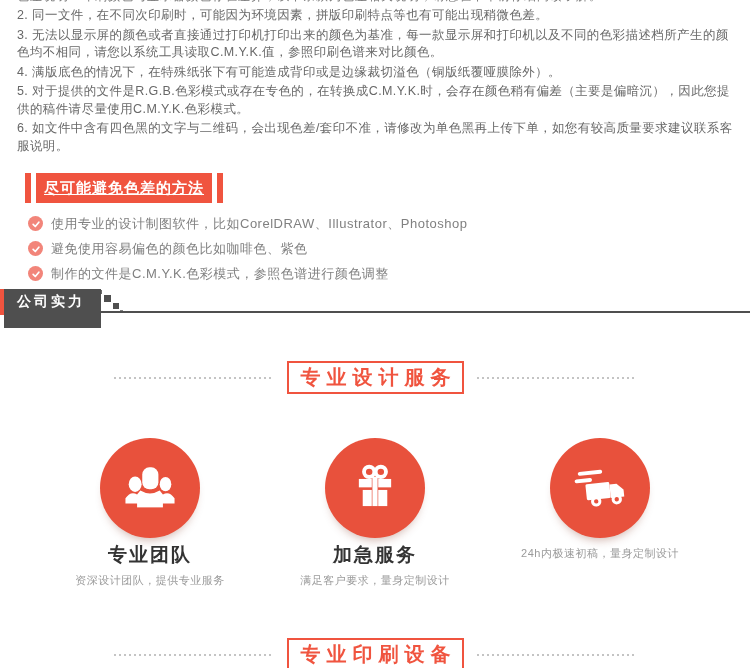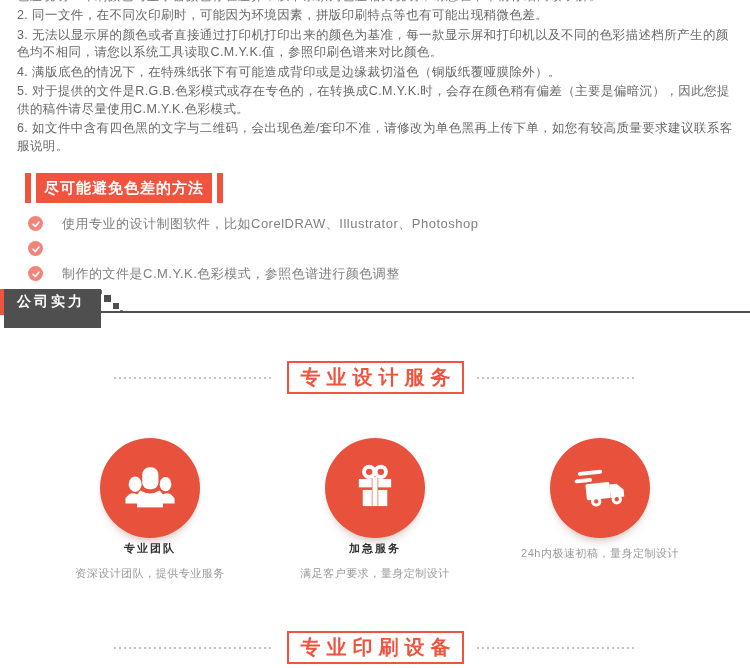--- a/index.html
+++ b/index.html
@@ -22,25 +22,25 @@
 
   
   .notes{padding:0 14px 0 17px;}
   .clip-line{height:5px;overflow:hidden;}
   .clip-line div{margin-top:-12px;font-size:12px;line-height:17px;color:#6f6f6f;white-space:nowrap;letter-spacing:1px;}
   .note-item{font-size:12.5px;line-height:17.5px;color:var(--text_gray);margin-top:2px;letter-spacing:0.4px;}
 
   
   .banner{margin:18px 0 0 25px;display:flex;gap:5px;height:30px;align-items:stretch;}
   .banner .side{width:6px;background:var(--accent);}
-  .banner .label{background:var(--accent);color:#fff;font-size:15px;font-weight:bold;line-height:30px;padding:0 8px;letter-spacing:1px;}
+  .banner .label{background:var(--accent);color:#fff;font-size:15px;font-weight:bold;line-height:30px;padding:0 8px;letter-spacing:1px;text-decoration:underline;}
 
   
   .checklist{margin:13px 0 0 28px;}
-  .check-row{display:flex;align-items:center;margin-bottom:10px;height:15px;gap:11px;}
+  .check-row{display:flex;align-items:center;margin-bottom:10px;height:15px;}
   .check-row:last-child{margin-bottom:8px;}
   .check-icon{width:15px;height:15px;border-radius:50%;background:var(--check);margin-right:8px;flex:none;display:flex;align-items:center;justify-content:center;}
   .check-text{font-size:13px;color:var(--check_text);letter-spacing:0.5px;}
 
   
   .section-header{margin-top:7px;position:relative;height:24px;border-bottom:2px solid var(--dark_tab);}
   .section-header .red-bar{position:absolute;left:0;top:0;width:4px;height:26px;background:var(--accent);}
   .section-header .tab{position:absolute;left:4px;top:0;background:var(--dark_tab);color:#fff;font-size:14px;font-weight:bold;line-height:24px;padding:0 16px 15px 13px;letter-spacing:3px;}
   .section-header .px{position:absolute;background:var(--dark_tab);}
   .px1{left:98px;top:1px;width:4px;height:4px;opacity:.85;}
@@ -52,21 +52,21 @@
   .title-row{display:flex;align-items:center;justify-content:center;gap:13px;}
   .title-row.first{margin-top:48px;}
   .title-row.second{margin-top:50px;}
   .dash{width:160px;height:2px;background:repeating-linear-gradient(90deg,var(--dash_gray) 0 2px,transparent 2px 5px);}
   .title-box{border:2px solid var(--accent);color:var(--accent);font-size:20px;font-weight:bold;line-height:25px;padding:2px 5px 2px 12px;letter-spacing:6px;}
 
   
   .features{margin-top:44px;display:flex;justify-content:center;}
   .feature{width:225px;text-align:center;}
   .circle{width:100px;height:100px;margin:0 auto;border-radius:50%;background:var(--accent_circle);display:flex;align-items:center;justify-content:center;box-shadow:0 7px 10px -5px rgba(120,40,20,0.35);}
-  .feature-title{font-size:11px;font-weight:bold;color:var(--title_dark);letter-spacing:2px;line-height:20px;}
+  .feature-title{margin-top:7px;font-size:19px;font-weight:bold;color:var(--title_dark);letter-spacing:2px;line-height:20px;}
   .feature-desc{margin-top:8px;font-size:11px;color:var(--desc_gray);letter-spacing:0.5px;line-height:15px;}
 </style>
 </head>
 <body>
 
 <div class="notes">
   <div class="clip-line">
     <div>色差说明：印刷颜色与显示器颜色存在差异，以下条款为色差相关说明，请您在下单前仔细阅读了解。</div>
   </div>
   <div class="note-item">2. 同一文件，在不同次印刷时，可能因为环境因素，拼版印刷特点等也有可能出现稍微色差。</div>
@@ -90,20 +90,21 @@
         </svg>
     </span>
     <span class="check-text">使用专业的设计制图软件，比如CorelDRAW、Illustrator、Photoshop</span>
   </div>
   <div class="check-row">
     <span class="check-icon">
       <svg width="10" height="10" viewBox="0 0 14 14">
           <polyline points="3,7.5 6,10.5 11,4.5" fill="none" stroke="#ffffff" stroke-width="2.4" stroke-linecap="round" stroke-linejoin="round"></polyline>
         </svg>
     </span>
+    <span class="check-text">避免使用容易偏色的颜色比如咖啡色、紫色</span>
   </div>
   <div class="check-row">
     <span class="check-icon">
       <svg width="10" height="10" viewBox="0 0 14 14">
           <polyline points="3,7.5 6,10.5 11,4.5" fill="none" stroke="#ffffff" stroke-width="2.4" stroke-linecap="round" stroke-linejoin="round"></polyline>
         </svg>
     </span>
     <span class="check-text">制作的文件是C.M.Y.K.色彩模式，参照色谱进行颜色调整</span>
   </div>
 </div>

